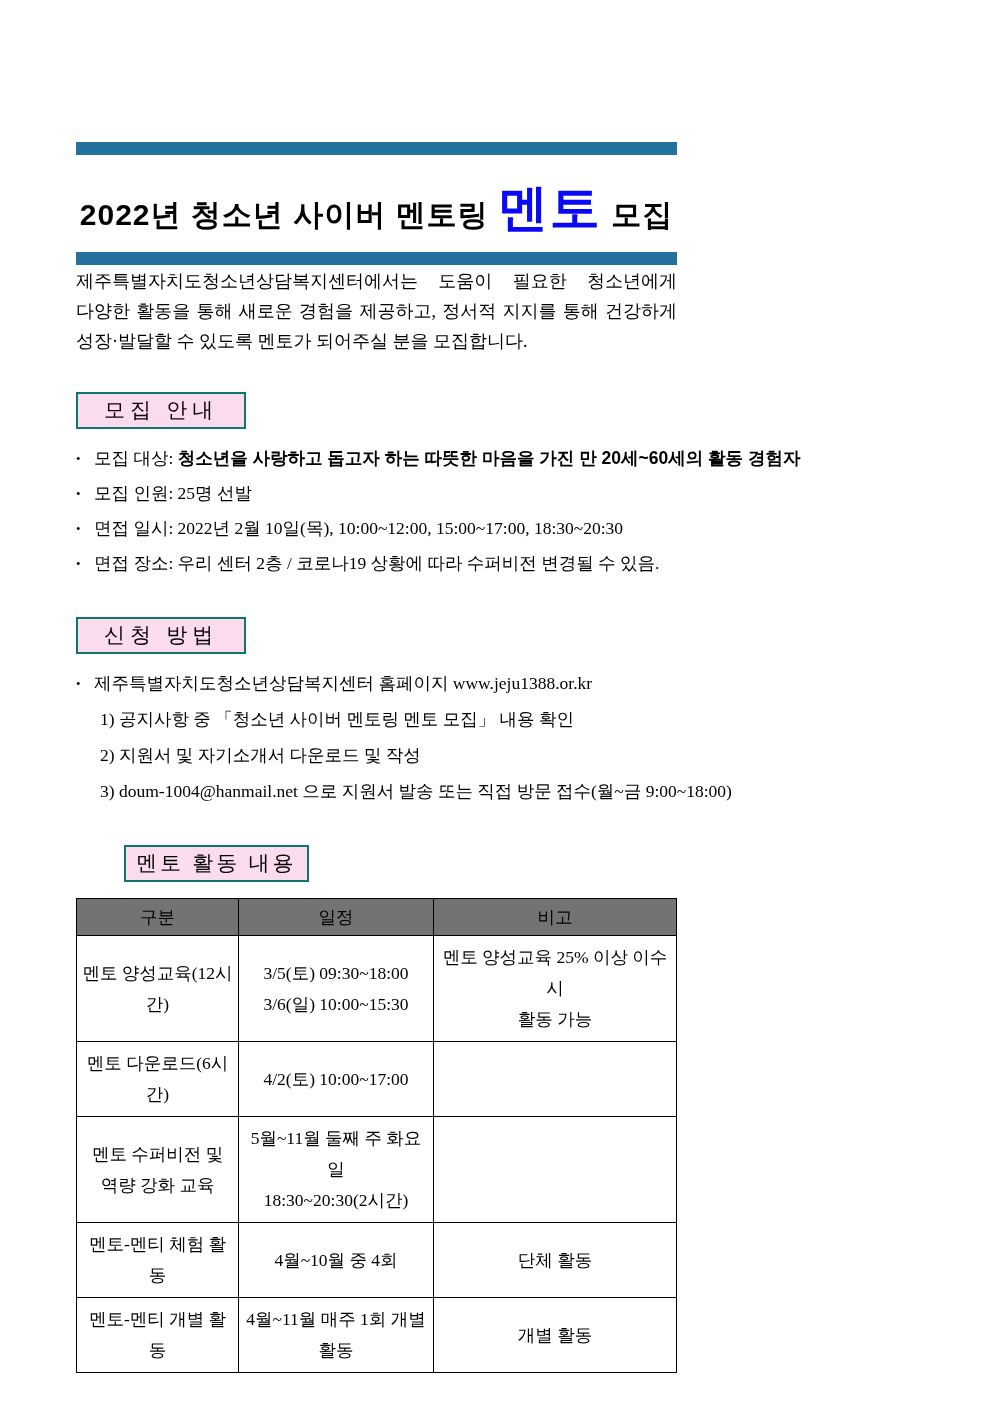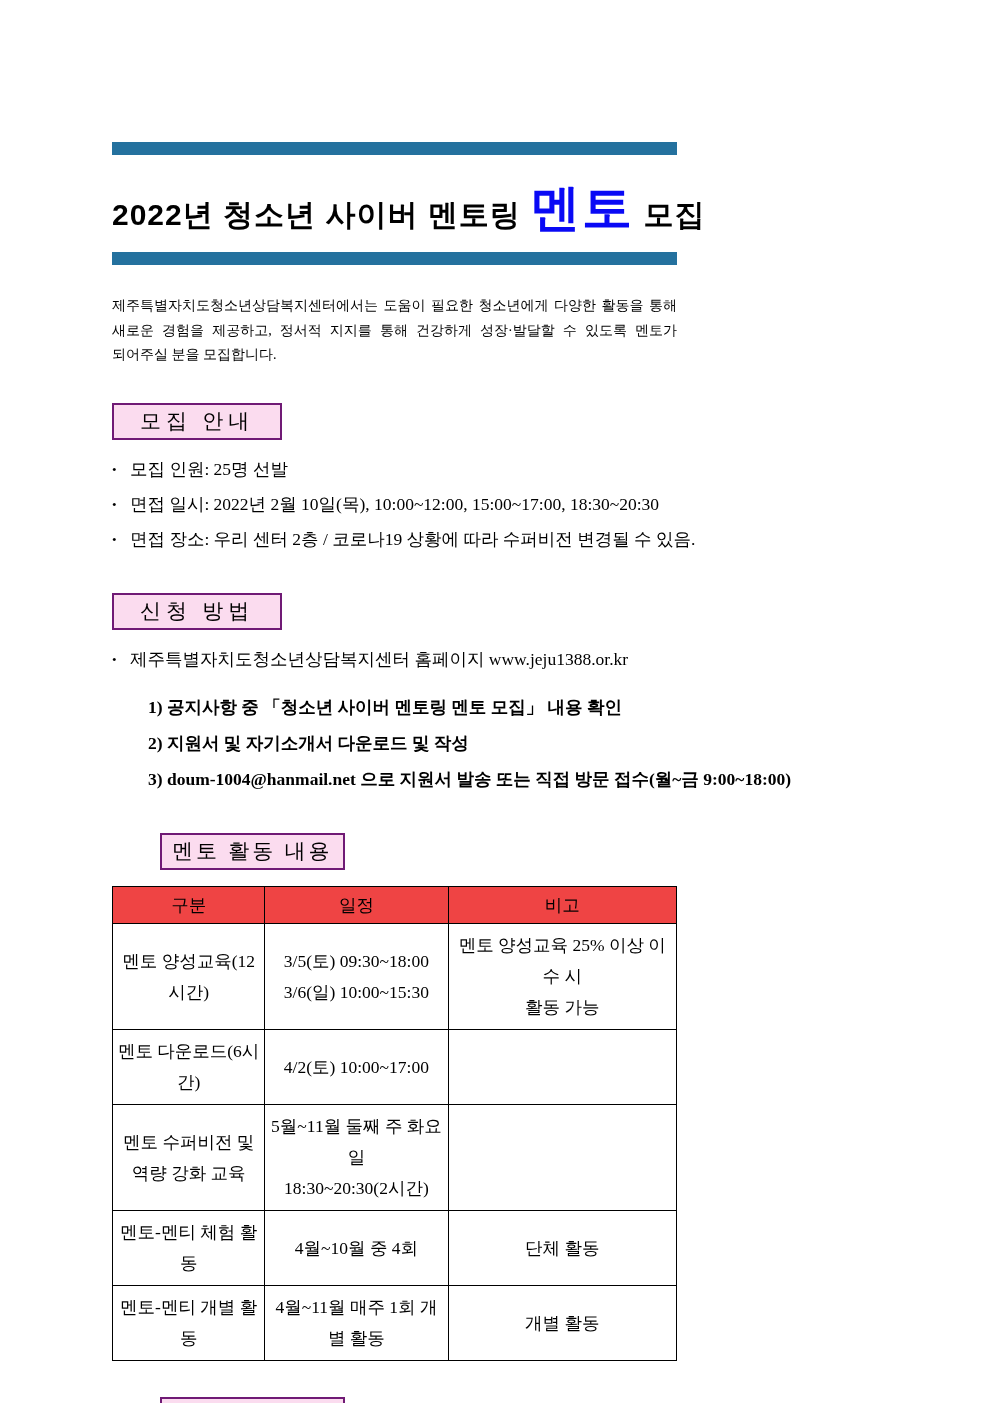--- a/index.html
+++ b/index.html
@@ -11,21 +11,21 @@
   body {
     width: 992px;
     height: 1403px;
     font-family: "Liberation Serif", serif;
     overflow: hidden;
   }
   .page {
     box-sizing: border-box;
     width: 791px;
     height: 1403px;
-    padding: 142px 114px 0 112px;
+    padding: 142px 114px 0 76px;
   }
   .rule-bar {
     height: 13px;
     background: #24719E;
   }
   .title-block {
     text-align: center;
     padding: 20px 0 10px 0;
   }
   .title-line {
@@ -34,35 +34,35 @@
     font-size: 30px;
     letter-spacing: 1px;
     white-space: nowrap;
   }
   .title-highlight {
     color: #0909F5;
     font-size: 50px;
     letter-spacing: 2px;
   }
   .intro {
-    margin-top: 29px;
-    font-size: 14px;
-    line-height: 24px;
+    margin-top: 1px;
+    font-size: 18px;
+    line-height: 30px;
     text-align: justify;
     word-break: keep-all;
   }
   .gothic {
     font-family: "Liberation Sans", sans-serif;
   }
   .section {
     margin-top: 36px;
   }
   .section-box {
     display: inline-block;
-    border: 2px solid #701a75;
+    border: 2px solid #0f766e;
     background: #FBDCEF;
     font-size: 21px;
     line-height: 29px;
     padding: 2px 26px;
     letter-spacing: 5px;
     white-space: nowrap;
   }
   .section-box.tight {
     padding: 2px 10px;
     letter-spacing: 3px;
@@ -82,44 +82,43 @@
     display: inline-block;
     width: 18px;
     font-size: 13px;
     vertical-align: 1px;
   }
   .bold-part {
     font-family: "Liberation Sans", sans-serif;
     font-weight: bold;
   }
   .steps {
-    margin: 12px;
+    margin: 0;
     padding: 0 0 0 24px;
     list-style: none;
     font-size: 17.5px;
-    font-weight: bold;
   }
   .steps li {
     line-height: 36px;
     white-space: nowrap;
   }
   table.activity-table {
     width: 100%;
     border-collapse: collapse;
     margin-top: 16px;
     table-layout: fixed;
   }
   .activity-table th, .activity-table td {
     border: 1.5px solid #000000;
     text-align: center;
     font-size: 17.5px;
     vertical-align: middle;
   }
   .activity-table th {
-    background: #ef4444;
+    background: #737373;
     font-weight: normal;
     height: 34px;
   }
   .activity-table td {
     padding: 6px 4px;
     line-height: 31px;
     height: 38px;
   }
   .col-category { width: 27%; }
   .col-schedule { width: 32.5%; }
@@ -136,20 +135,21 @@
     <span class="title-line"><span>2022년 청소년 사이버 멘토링 </span><span class="title-highlight">멘토</span><span> 모집</span></span>
   </div>
 
   <div class="rule-bar"></div>
 
   <p class="intro"><span>제주특별자치도청소년상담복지센터에서는 도움이 필요한 청소년에게 다양한 활동을 통해 새로운 경험을 제공하고, 정서적 지지를 통해 건강하게 성장·발달할 수 있도록 </span><span class="gothic">멘토</span><span>가 되어주실 분을 모집합니다.</span></p>
 
   <div class="section">
     <div class="section-box">모집 안내</div>
     <ul class="bullet-list">
+      <li><span class="bullet-char">•</span><span>모집 대상: </span><span class="bold-part">청소년을 사랑하고 돕고자 하는 따뜻한 마음을 가진 만 20세~60세의 활동 경험자</span></li>
       <li><span class="bullet-char">•</span><span>모집 인원: 25명 선발</span></li>
       <li><span class="bullet-char">•</span><span>면접 일시: 2022년 2월 10일(목), 10:00~12:00, 15:00~17:00, 18:30~20:30</span></li>
       <li><span class="bullet-char">•</span><span>면접 장소: 우리 센터 2층 / 코로나19 상황에 따라 수퍼비전 변경될 수 있음.</span></li>
     </ul>
   </div>
 
   <div class="section">
     <div class="section-box">신청 방법</div>
     <ul class="bullet-list">
       <li><span class="bullet-char">•</span><span>제주특별자치도청소년상담복지센터 홈페이지 www.jeju1388.or.kr</span></li>

